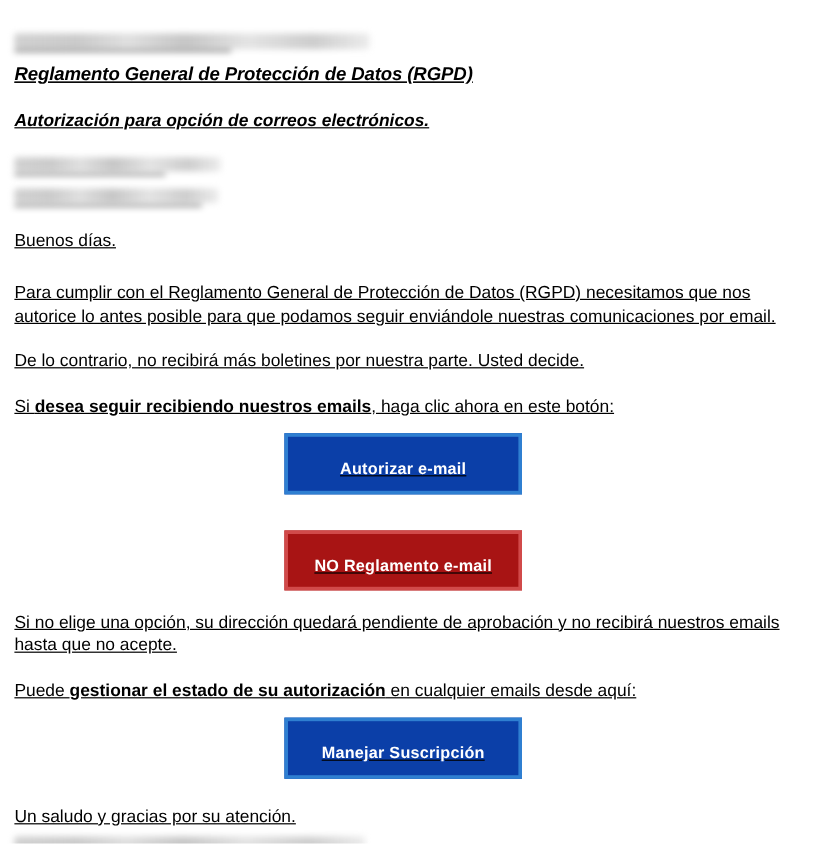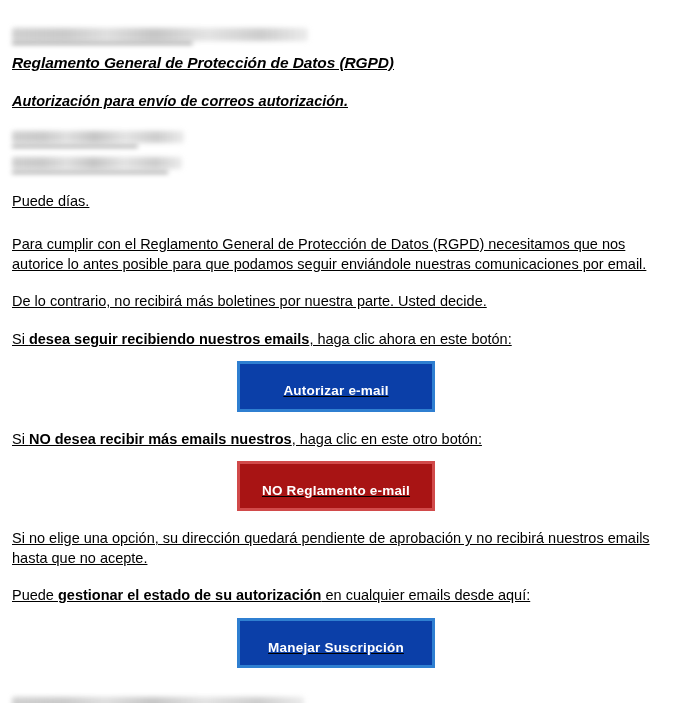--- a/index.html
+++ b/index.html
@@ -99,62 +99,62 @@
 </head>
 <body>
 
 <div class="page">
 
   <div class="sp-top"></div>
   <span class="redacted r-top">REDACTED HEADER LINE</span>
 
   <h1 class="title">Reglamento General de Protección de Datos (RGPD)</h1>
 
-  <h2 class="subtitle">Autorización para envío de correos autorización.</h2>
+  <h2 class="subtitle">Autorización para opción de correos electrónicos.</h2>
 
   <div class="sp-name"></div>
   <span class="redacted r-name">REDACTED NAME</span>
 
   <div class="sp-company"></div>
   <span class="redacted r-company">REDACTED COMPANY</span>
 
   <div class="gap-lg"></div>
-  <p class="para">Puede días.</p>
+  <p class="para">Buenos días.</p>
 
   <div class="gap-lg"></div>
   <p class="para">Para cumplir con el Reglamento General de Protección de Datos (RGPD) necesitamos que nos autorice lo antes posible para que podamos seguir enviándole nuestras comunicaciones por email.</p>
 
   <div class="gap-md"></div>
   <p class="para">De lo contrario, no recibirá más boletines por nuestra parte. Usted decide.</p>
 
   <div class="gap-md"></div>
   <p class="para"><span>Si </span><b>desea seguir recibiendo nuestros emails</b><span>, haga clic ahora en este botón:</span></p>
 
   <div class="gap-sm"></div>
   <div class="btn-row">
     <a class="btn btn-blue">Autorizar e-mail</a>
   </div>
 
   <div class="gap-md"></div>
-  <p class="para"><span>Si </span><b>NO desea recibir más emails nuestros</b><span>, haga clic en este otro botón:</span></p>
 
   <div class="gap-sm"></div>
   <div class="btn-row">
     <a class="btn btn-red">NO Reglamento e-mail</a>
   </div>
 
   <div class="gap-md"></div>
   <p class="para">Si no elige una opción, su dirección quedará pendiente de aprobación y no recibirá nuestros emails hasta que no acepte.</p>
 
   <div class="gap-md"></div>
   <p class="para"><span>Puede </span><b>gestionar el estado de su autorización</b><span> en cualquier emails desde aquí:</span></p>
 
   <div class="gap-sm"></div>
   <div class="btn-row">
     <a class="btn btn-blue">Manejar Suscripción</a>
   </div>
 
   <div class="gap-lg"></div>
+  <p class="para">Un saludo y gracias por su atención.</p>
 
   <div class="sp-bottom"></div>
   <span class="redacted r-bottom">REDACTED FOOTER LINE</span>
 
 </div>
 
 </body></html>

